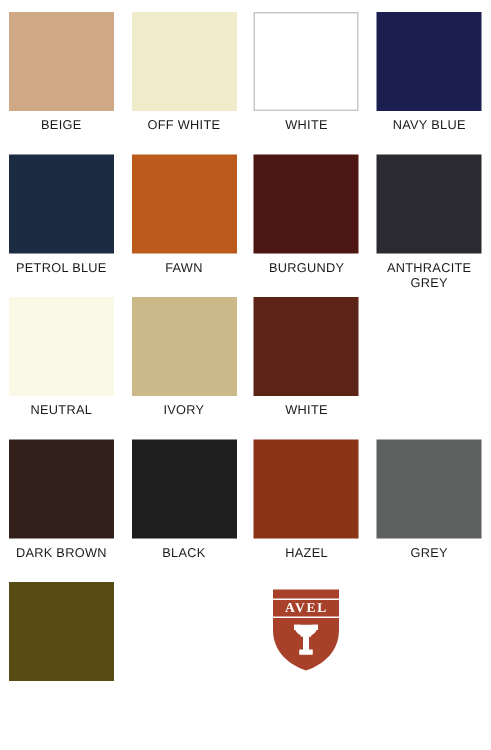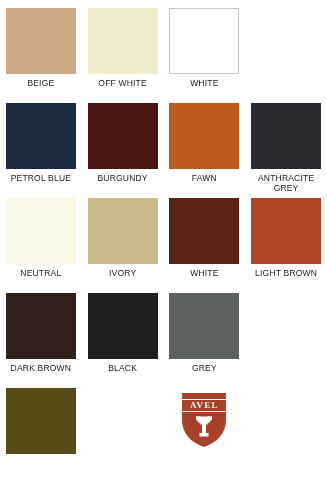--- a/index.html
+++ b/index.html
@@ -104,34 +104,38 @@
       <div class="swatch-label">BEIGE</div>
     </div>
     <div class="swatch-cell">
       <div class="swatch-box" style="background: rgb(240, 235, 202);"></div>
       <div class="swatch-label">OFF WHITE</div>
     </div>
     <div class="swatch-cell">
       <div class="swatch-box bordered" style="background: rgb(255, 255, 255);"></div>
       <div class="swatch-label">WHITE</div>
     </div>
+    <div class="swatch-cell">
+      <div class="swatch-box" style="background: rgb(27, 31, 79);"></div>
+      <div class="swatch-label">NAVY BLUE</div>
+    </div>
   </div>
 
   <div class="swatch-row">
     <div class="swatch-cell">
       <div class="swatch-box" style="background: rgb(28, 43, 66);"></div>
       <div class="swatch-label">PETROL BLUE</div>
     </div>
     <div class="swatch-cell">
+      <div class="swatch-box" style="background: rgb(188, 90, 28);"></div>
+      <div class="swatch-label">FAWN</div>
+    </div>
+    <div class="swatch-cell">
       <div class="swatch-box" style="background: rgb(76, 22, 18);"></div>
       <div class="swatch-label">BURGUNDY</div>
-    </div>
-    <div class="swatch-cell">
-      <div class="swatch-box" style="background: rgb(188, 90, 28);"></div>
-      <div class="swatch-label">FAWN</div>
     </div>
     <div class="swatch-cell">
       <div class="swatch-box" style="background: rgb(42, 42, 48);"></div>
       <div class="swatch-label">ANTHRACITE
 GREY</div>
     </div>
   </div>
 
   <div class="swatch-row">
     <div class="swatch-cell">
@@ -139,34 +143,34 @@
       <div class="swatch-label">NEUTRAL</div>
     </div>
     <div class="swatch-cell">
       <div class="swatch-box" style="background: rgb(203, 185, 138);"></div>
       <div class="swatch-label">IVORY</div>
     </div>
     <div class="swatch-cell">
       <div class="swatch-box" style="background: rgb(91, 36, 23);"></div>
       <div class="swatch-label">WHITE</div>
     </div>
-    <div class="swatch-cell">
-      <div class="swatch-box" style="background: rgb(177, 67, 38);"></div>
-      <div class="swatch-label">LIGHT BROWN</div>
-    </div>
   </div>
 
   <div class="swatch-row">
     <div class="swatch-cell">
       <div class="swatch-box" style="background: rgb(50, 33, 26);"></div>
       <div class="swatch-label">DARK BROWN</div>
     </div>
     <div class="swatch-cell">
       <div class="swatch-box" style="background: rgb(30, 30, 30);"></div>
       <div class="swatch-label">BLACK</div>
+    </div>
+    <div class="swatch-cell">
+      <div class="swatch-box" style="background: rgb(139, 51, 23);"></div>
+      <div class="swatch-label">HAZEL</div>
     </div>
     <div class="swatch-cell">
       <div class="swatch-box" style="background: rgb(92, 97, 96);"></div>
       <div class="swatch-label">GREY</div>
     </div>
   </div>
 
   <div class="swatch-row">
     <div class="swatch-cell">
       <div class="swatch-box" style="background: rgb(87, 76, 21);"></div>

